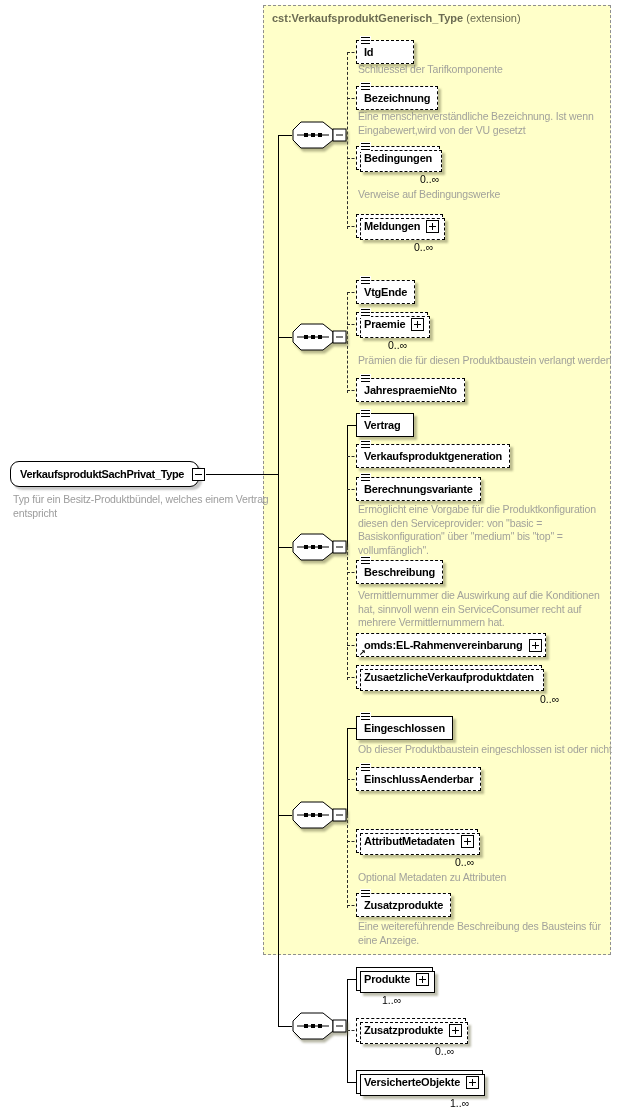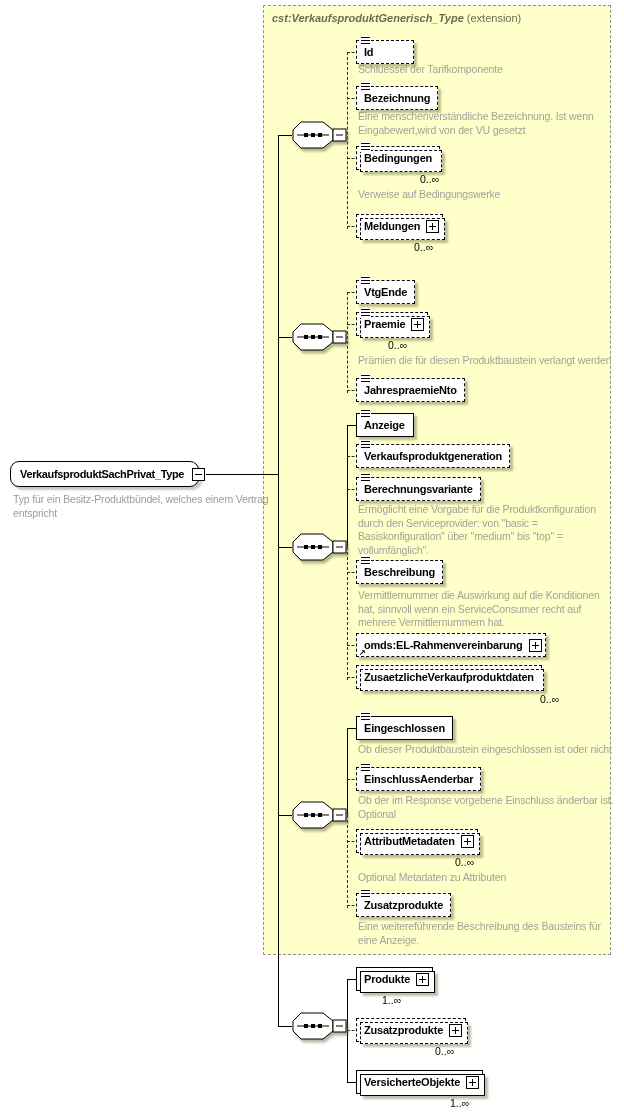--- a/index.html
+++ b/index.html
@@ -2,21 +2,21 @@
 <html><head>
 <meta charset="utf-8">
 <style>
   html,body{margin:0;padding:0;background:#fff;}
   #canvas{position:relative;width:624px;height:1116px;background:#fff;overflow:hidden;
           font-family:"Liberation Sans",sans-serif;}
   
   .panel{position:absolute;left:263px;top:5px;width:348px;height:950px;
          background:#FFFFC9;border:1px dashed #8f8f8f;box-sizing:border-box;}
   .panel-header{position:absolute;left:272px;top:12px;font-size:11px;color:#6b6b52;white-space:nowrap;}
-  .panel-header b{font-weight:bold;font-style:italic;}
+  .panel-header b{font-weight:bold;}
   
   .hl{position:absolute;height:0;border-top:1px solid #000;}
   .vl{position:absolute;width:0;border-left:1px solid #000;}
   .dash{border-color:#2b2b2b;border-top-style:dashed;border-left-style:dashed;}
   
   .el{position:absolute;z-index:1;display:flex;align-items:center;box-sizing:border-box;
       height:24px;background:#fff;border:1px solid #000;padding:3px 7px;min-width:58px;
       font-size:11px;font-weight:bold;letter-spacing:-0.2px;white-space:nowrap;color:#000;
       box-shadow:3px 3px 2px rgba(110,110,75,0.45);}
   .el.opt{border-style:dashed;}
@@ -200,33 +200,33 @@
   <div class="occ" style="left:388px;top:339px">0..∞</div>
   <div class="ann" style="left:358px;top:354px">Prämien die für diesen Produktbaustein verlangt werden</div>
 
   <div class="el opt" style="left:356px;top:378px">
     <span class="ticon"></span>
     <span>JahrespraemieNto</span>
   </div>
 
   <div class="el" style="left:356px;top:413px">
     <span class="ticon"></span>
-    <span>Anzeige</span>
+    <span>Vertrag</span>
   </div>
 
   <div class="el opt" style="left:356px;top:444px">
     <span class="ticon"></span>
     <span>Verkaufsproduktgeneration</span>
   </div>
 
   <div class="el opt" style="left:356px;top:477px">
     <span class="ticon"></span>
     <span>Berechnungsvariante</span>
   </div>
-  <div class="ann" style="left:358px;top:503px">Ermöglicht eine Vorgabe für die Produktkonfiguration durch den Serviceprovider: von "basic = Basiskonfiguration" über "medium" bis "top" = vollumfänglich".</div>
+  <div class="ann" style="left:358px;top:503px">Ermöglicht eine Vorgabe für die Produktkonfiguration diesen den Serviceprovider: von "basic = Basiskonfiguration" über "medium" bis "top" = vollumfänglich".</div>
 
   <div class="el opt" style="left:356px;top:560px">
     <span class="ticon"></span>
     <span>Beschreibung</span>
   </div>
   <div class="ann" style="left:358px;top:589px">Vermittlernummer die Auswirkung auf die Konditionen hat, sinnvoll wenn ein ServiceConsumer recht auf mehrere Vermittlernummern hat.</div>
 
   <div class="el opt multi" style="left:356px;top:665px">
     <span>ZusaetzlicheVerkaufproduktdaten</span>
   </div>
@@ -241,21 +241,20 @@
   <div class="el" style="left:356px;top:716px">
     <span class="ticon"></span>
     <span>Eingeschlossen</span>
   </div>
   <div class="ann" style="left:358px;top:743px">Ob dieser Produktbaustein eingeschlossen ist oder nicht</div>
 
   <div class="el opt" style="left:356px;top:767px">
     <span class="ticon"></span>
     <span>EinschlussAenderbar</span>
   </div>
-  <div class="ann" style="left:358px;top:794px">Ob der im Response vorgebene Einschluss änderbar ist. Optional</div>
 
   <div class="el opt multi" style="left:356px;top:829px">
     <span>AttributMetadaten</span>
     <span class="plus"></span>
   </div>
   <div class="occ" style="left:455px;top:856px">0..∞</div>
   <div class="ann" style="left:358px;top:871px">Optional Metadaten zu Attributen</div>
 
   <div class="el opt" style="left:356px;top:893px">
     <span class="ticon"></span>

